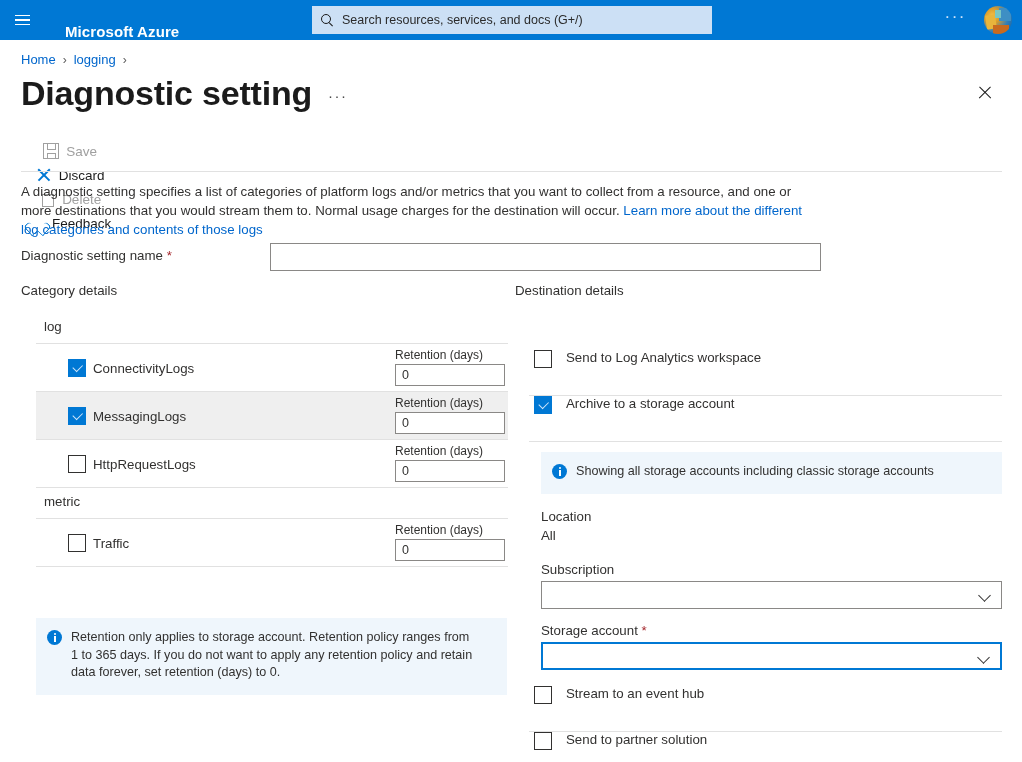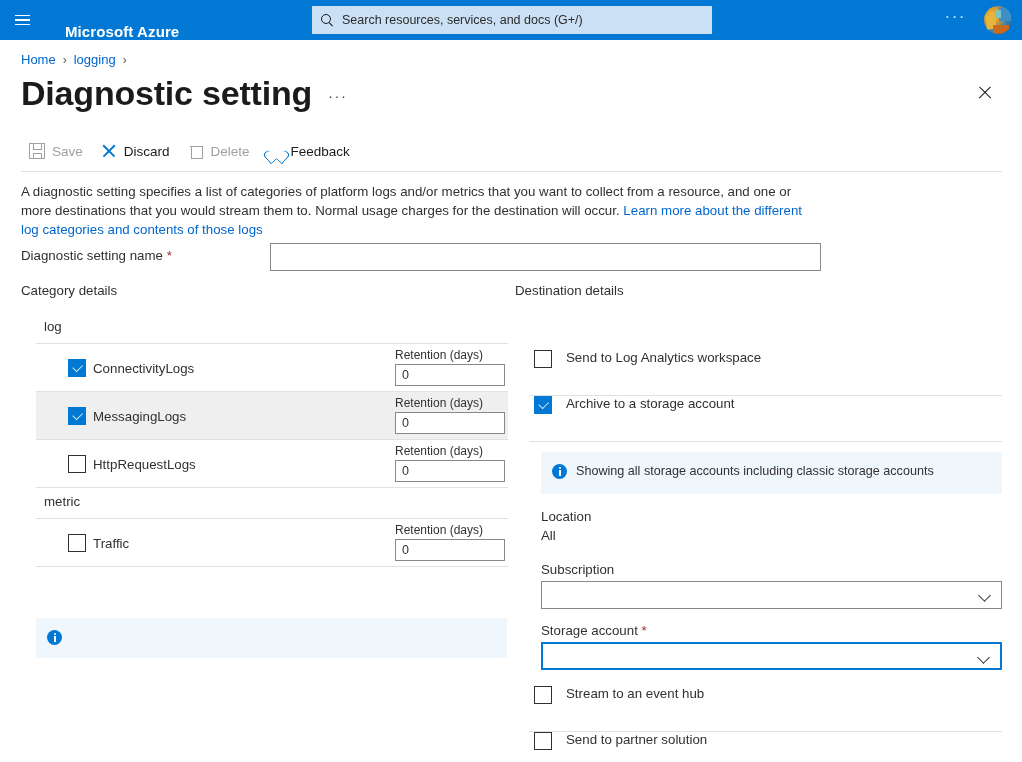--- a/index.html
+++ b/index.html
@@ -110,21 +110,21 @@
   .close-x::before, .close-x::after {
     content: ""; position: absolute; left: 3px; top: 10px;
     width: 16px; height: 1.4px; background: #1b1b1b;
   }
   .close-x::before { transform: rotate(45deg); }
   .close-x::after  { transform: rotate(-45deg); }
 
   
   .cmdbar {
     position: absolute; top: 99px; left: 21px;
-    display: flex; align-items: center; gap: 0px;
+    display: flex; align-items: center; gap: 0px; flex-direction: column;
   }
   .cmd {
     display: flex; align-items: center; gap: 7px;
     padding: 4px 10px 4px 8px; font-size: 13.5px; cursor: pointer;
     white-space: nowrap;
   }
   .cmd.disabled { color: #a0a0a0; cursor: default; }
   .cmd.enabled  { color: #1b1b1b; }
   .cmd-ico { width: 16px; height: 16px; position: relative; flex: none; }
 
@@ -406,20 +406,21 @@
       <div class="cat-label">Traffic</div>
       <div class="ret-block">
         <div class="ret-label">Retention (days)</div>
         <input class="ret-input" type="text" value="0" style="">
       </div>
     </div>
   </div>
 
   <div class="info-box left-info">
     <div class="info-ico"></div>
+    <div class="info-text">Retention only applies to storage account. Retention policy ranges from 1 to 365 days. If you do not want to apply any retention policy and retain data forever, set retention (days) to 0.</div>
   </div>
 
   <div class="dest-panel">
     <div class="dest-row">
       <div class="cbx"></div>
       <div class="dest-label">Send to Log Analytics workspace</div>
     </div>
     <div class="dest-row">
       <div class="cbx checked"></div>
       <div class="dest-label">Archive to a storage account</div>

